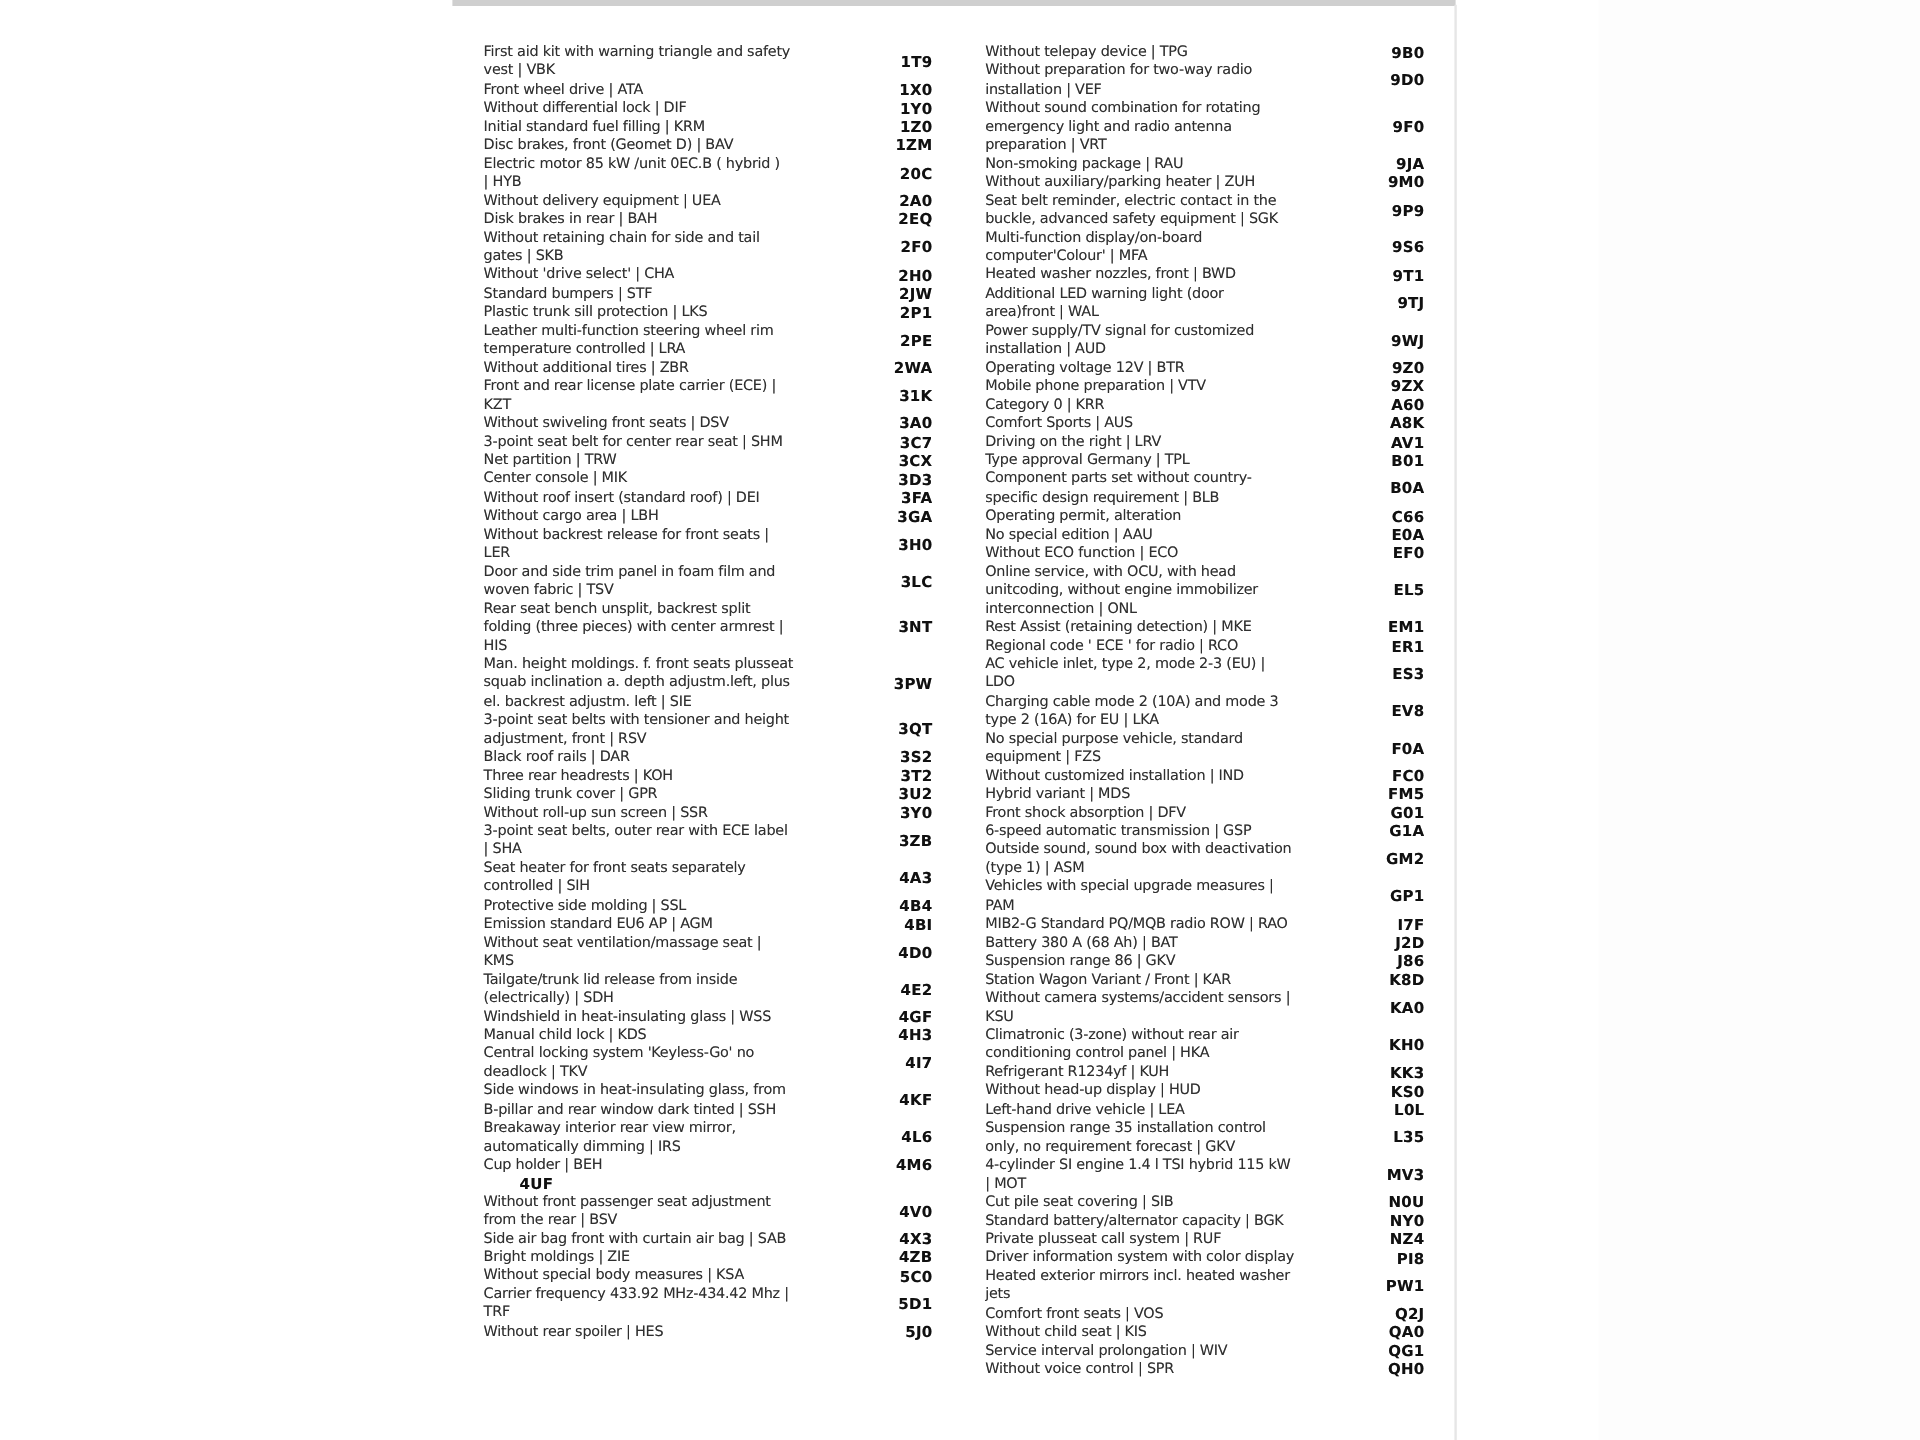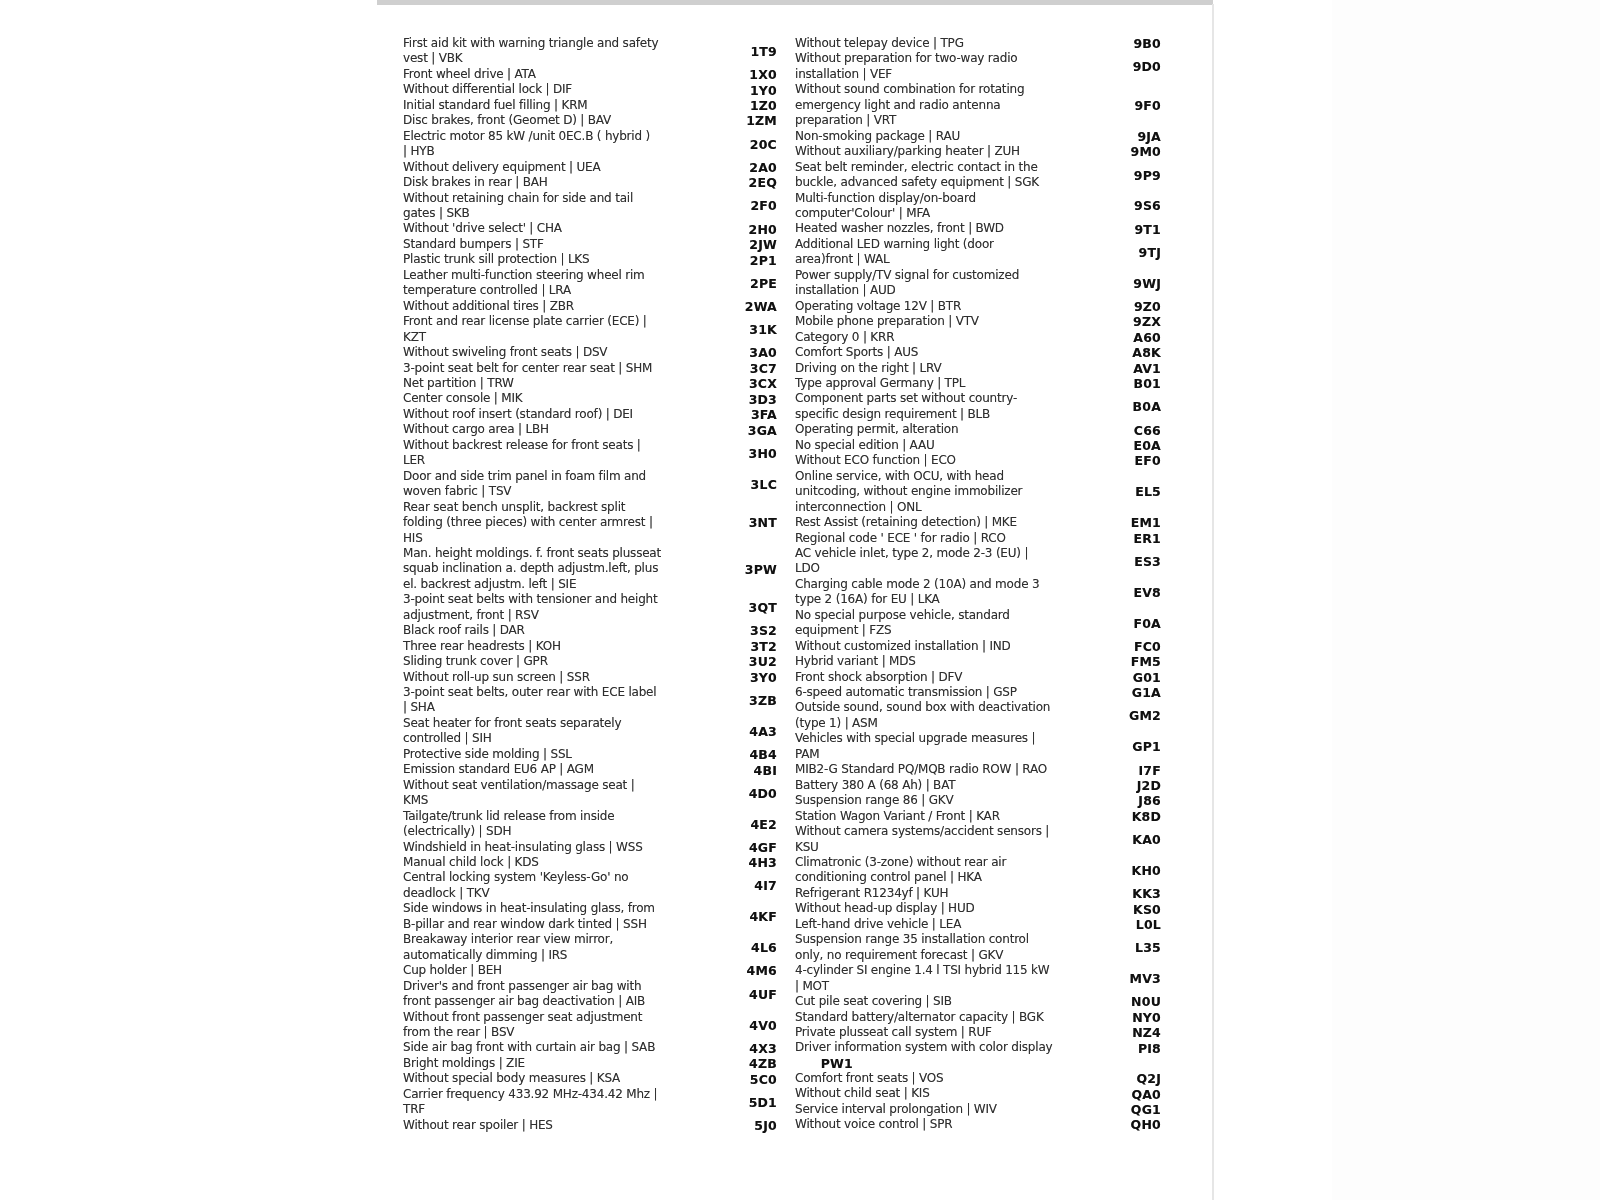--- a/index.html
+++ b/index.html
@@ -24,21 +24,21 @@
     position:absolute;
     left:1212px;top:4px;
     width:2px;height:1196px;
     background:#e6e6e6;
   }
   .col{
     position:absolute;
     top:36px;
   }
   .col-left{ left:403px; width:374px; }
-  .col-right{ left:795px; width:366px; }
+  .col-right{ left:821px; width:366px; }
   .row{
     display:flex;
     align-items:center;
     justify-content:space-between;
   }
   .desc{
     width:298px;
     font-size:12px;
     line-height:15.45px;
     letter-spacing:-0.2px;
@@ -286,22 +286,20 @@
 automatically dimming | IRS</div>
     <div class="code">4L6</div>
   </div>
 
   <div class="row">
     <div class="desc">Cup holder | BEH</div>
     <div class="code">4M6</div>
   </div>
 
   <div class="row">
-    <div class="desc">Driver's and front passenger air bag with
-front passenger air bag deactivation | AIB</div>
     <div class="code">4UF</div>
   </div>
 
   <div class="row">
     <div class="desc">Without front passenger seat adjustment
 from the rear | BSV</div>
     <div class="code">4V0</div>
   </div>
 
   <div class="row">
@@ -579,20 +577,22 @@
     <div class="desc">Private plusseat call system | RUF</div>
     <div class="code">NZ4</div>
   </div>
 
   <div class="row">
     <div class="desc">Driver information system with color display</div>
     <div class="code">PI8</div>
   </div>
 
   <div class="row">
+    <div class="desc">Heated exterior mirrors incl. heated washer
+jets</div>
     <div class="code">PW1</div>
   </div>
 
   <div class="row">
     <div class="desc">Comfort front seats | VOS</div>
     <div class="code">Q2J</div>
   </div>
 
   <div class="row">
     <div class="desc">Without child seat | KIS</div>

